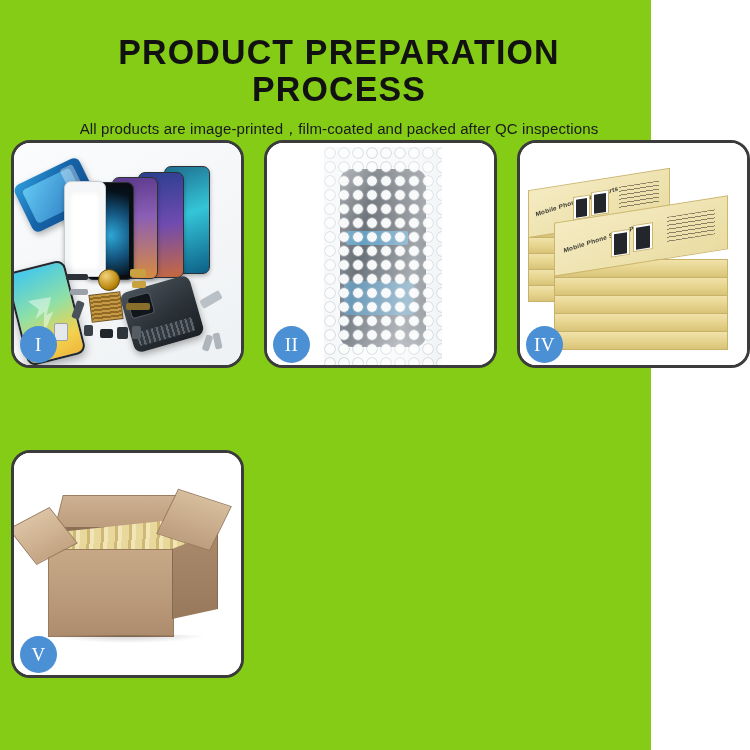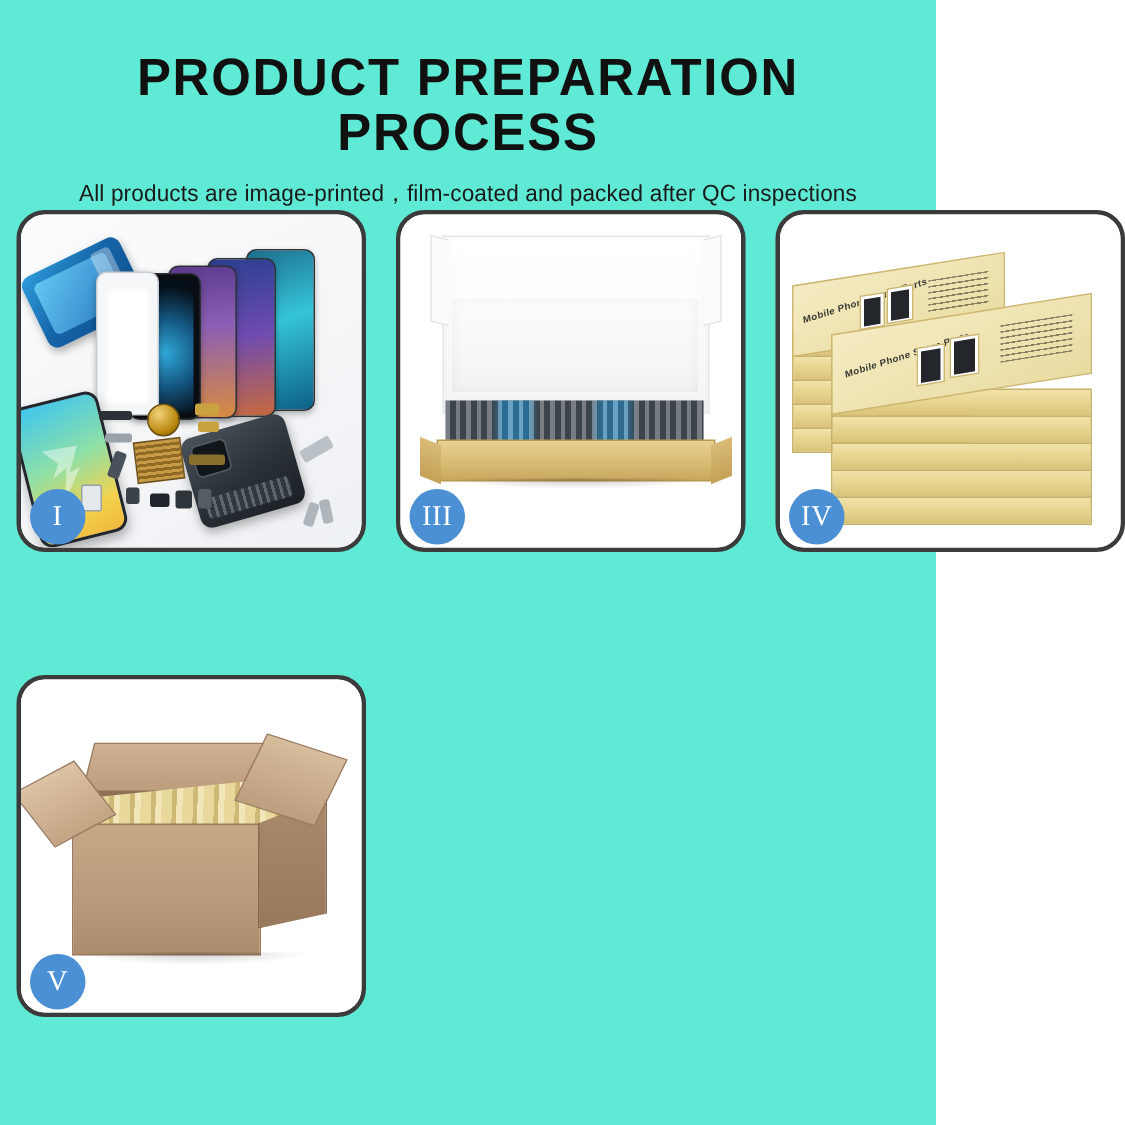--- a/index.html
+++ b/index.html
@@ -11,21 +11,22 @@
     height: 750px;
     background: #ffffff;
     font-family: "Liberation Sans", sans-serif;
     overflow: hidden;
   }
 
   .page {
     position: relative;
     width: 624px;
     height: 750px;
-    background: #5eead4;
+    background: #84cc16;
+    padding-left: 27px;
   }
 
   
   .header {
     padding-top: 34px;
     text-align: center;
   }
   .main-title {
     font-family: "Liberation Sans", sans-serif;
     font-size: 35px;
@@ -471,33 +472,31 @@
               <div class="tiny t11"></div>
               <div class="tiny t12"></div>
             <div class="tiny t13"></div>
               <div class="tiny t14"></div>
           </div>
         </div>
       </div>
       <div class="badge">I</div>
     </div>
 
-
     <div class="panel">
-      <div class="panel-inner p3">
-        <div class="tray-lid"></div>
-        <div class="tray-foam"></div>
-        <div class="tray-items">
-          <div class="tray-items-inner"></div>
+      <div class="panel-inner p2">
+        <div class="bubble-sleeve">
+          <div class="wrapped-item"></div>
+          <div class="bubbles"></div>
+          <div class="sleeve-sheen"></div>
         </div>
-        <div class="tray-front"></div>
-        <div class="tray-shadow"></div>
       </div>
-      <div class="badge">III</div>
+      <div class="badge">II</div>
     </div>
+
 
     <div class="panel">
       <div class="panel-inner p4">
         <div class="stack">
 
           <div class="sbox" style="left:0px;   top:58px;  width:116px; height:15px;"></div>
           <div class="sbox" style="left:0px;   top:74px;  width:116px; height:15px;"></div>
           <div class="sbox" style="left:0px;   top:90px;  width:116px; height:15px;"></div>
           <div class="sbox" style="left:0px;   top:106px; width:116px; height:15px;"></div>
           <div class="sbox" style="left:0px;   top:122px; width:116px; height:15px;"></div>

